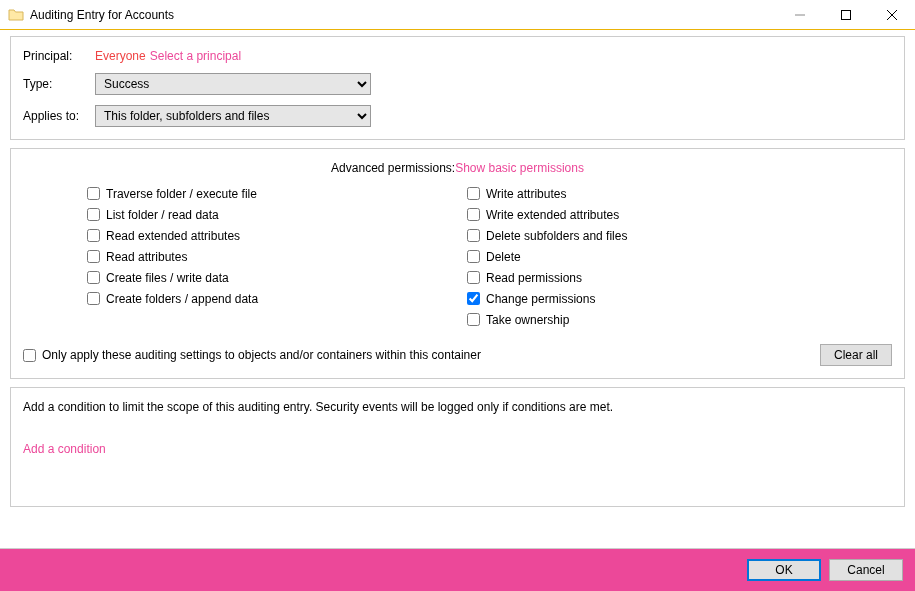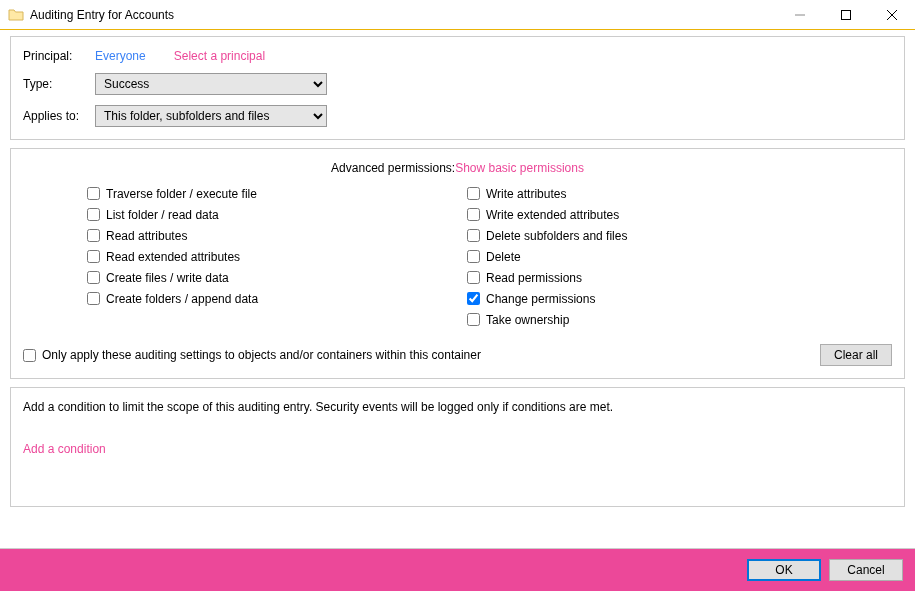--- a/index.html
+++ b/index.html
@@ -40,24 +40,24 @@
     .panel {
       border: 1px solid #ccc;
       padding: 12px 12px 12px 12px;
       margin-bottom: 8px;
       background: #fff;
     }
 
     .row { display: flex; align-items: center; margin-bottom: 10px; }
     .row .label { width: 72px; }
     .link { color: #ec4899; cursor: pointer; }
-    .principal-name { color: #3b82f6; margin-right: 28px; }
+    .principal-name { color: #ef4444; margin-right: 4px; }
 
     select.combo {
-      width: 232px;
+      width: 276px;
       height: 22px;
       border: 1px solid #999;
       background: #e6e6e6;
       font: inherit;
       padding: 1px 4px;
     }
 
     .advperm-header {
       display: flex; justify-content: center; align-items: center;
       margin-bottom: 8px;
@@ -165,25 +165,25 @@
           <label class="cb-row">
             <input type="checkbox" style="">
             <span>Traverse folder / execute file</span>
           </label>
           <label class="cb-row">
             <input type="checkbox" style="">
             <span>List folder / read data</span>
           </label>
           <label class="cb-row">
             <input type="checkbox" style="">
+            <span>Read extended attributes</span>
+          </label>
+          <label class="cb-row">
+            <input type="checkbox" style="">
             <span>Read attributes</span>
-          </label>
-          <label class="cb-row">
-            <input type="checkbox" style="">
-            <span>Read extended attributes</span>
           </label>
           <label class="cb-row">
             <input type="checkbox" style="">
             <span>Create files / write data</span>
           </label>
           <label class="cb-row">
             <input type="checkbox" style="">
             <span>Create folders / append data</span>
           </label>
         </div>

